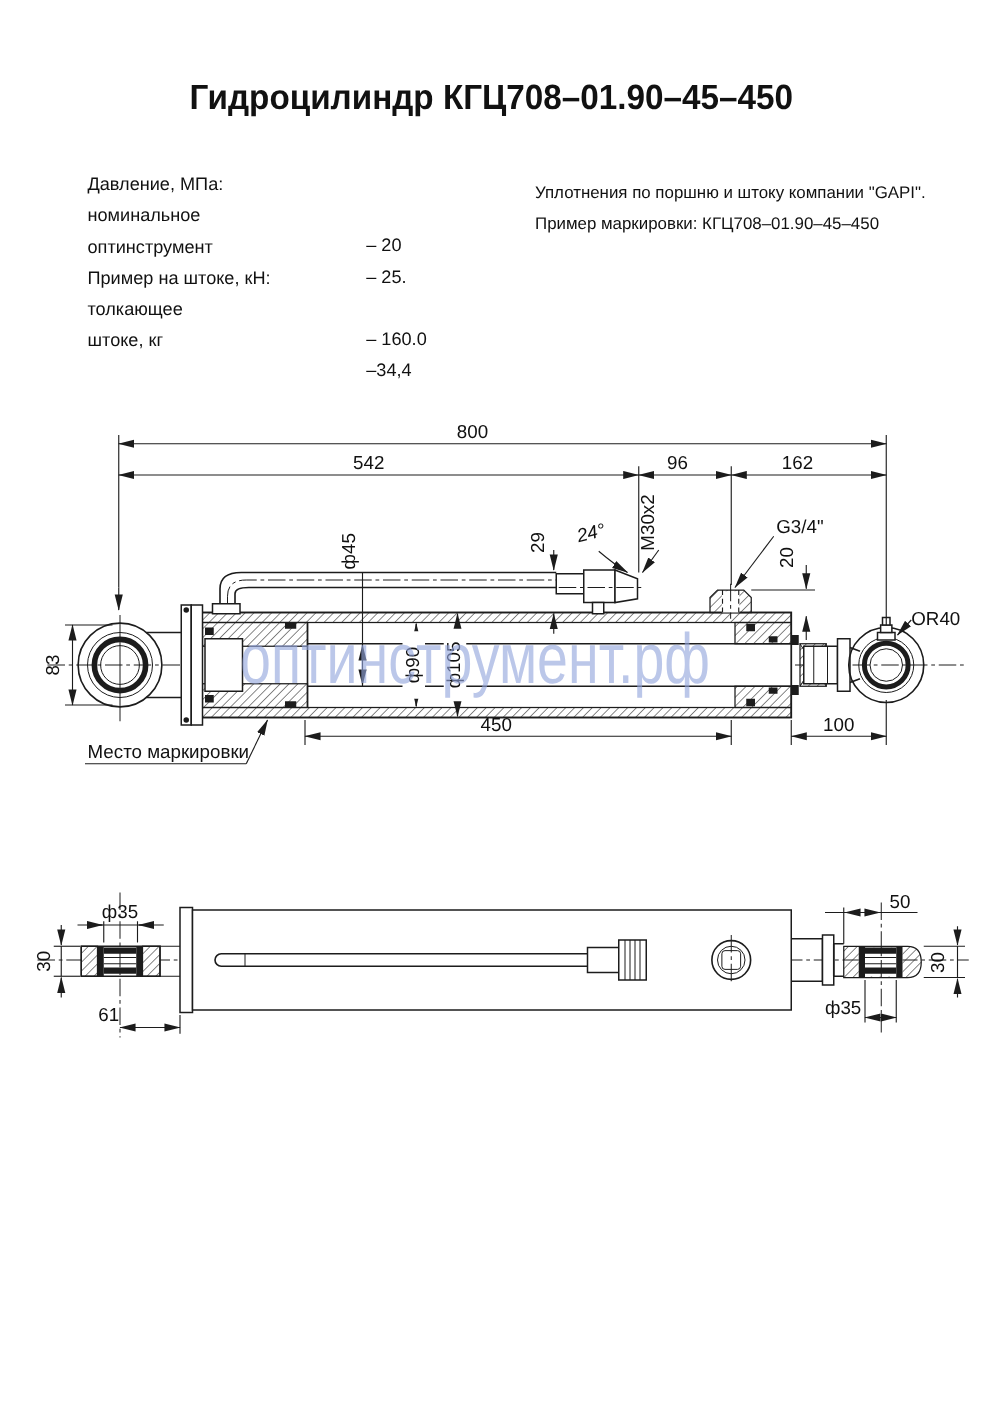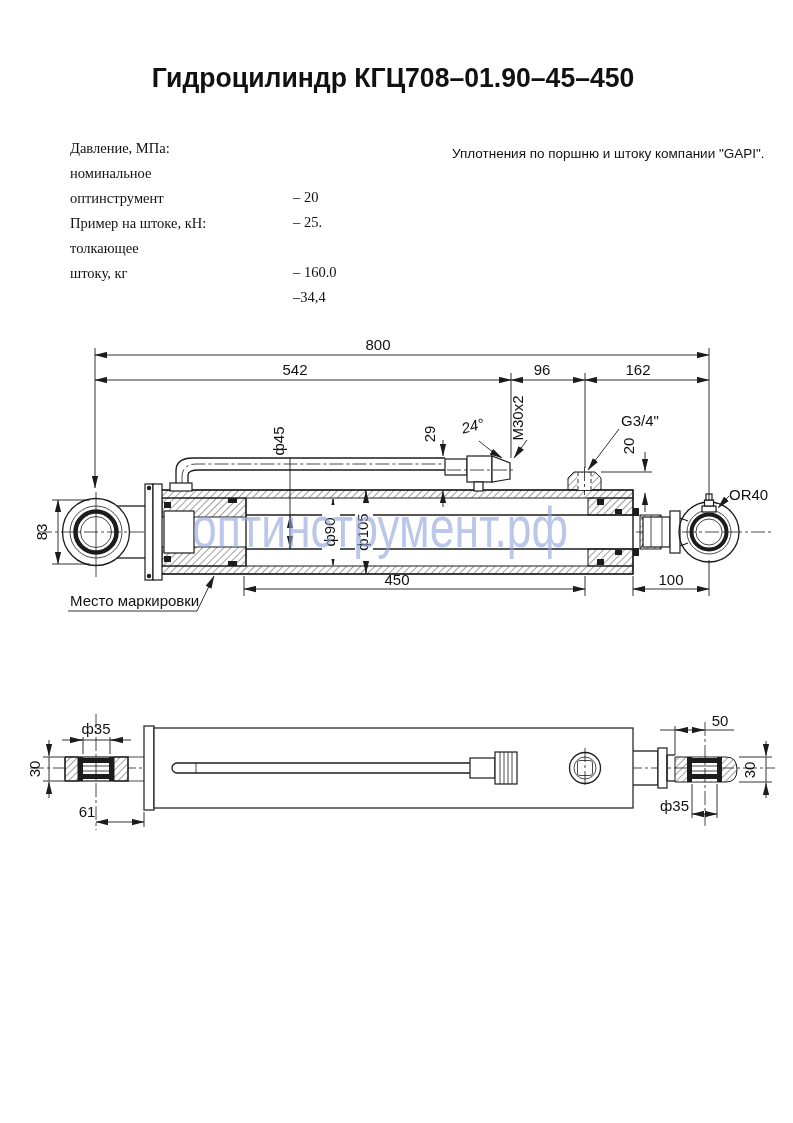--- a/index.html
+++ b/index.html
@@ -1,23 +1,23 @@
 <!DOCTYPE html>
 <html><head>
 <meta charset="utf-8">
 <style>
   html,body{margin:0;padding:0;background:#ffffff;}
   .page{position:relative;width:786px;height:1123px;background:#fff;overflow:hidden;
         font-family:"Liberation Sans",sans-serif;color:#111;}
   .title{position:absolute;left:0;right:0;top:62px;text-align:center;
          font-size:28px;font-weight:bold;letter-spacing:0px;transform:scaleX(.95);}
   .specs{position:absolute;left:70px;top:140px;width:330px;font-size:14.5px;}
-  .specs .row{position:relative;height:25px;line-height:17px;font-family:Liberation Serif, serif;}
+  .specs .row{position:relative;height:25px;line-height:17px;}
   .specs .val{position:absolute;left:223px;top:0;margin-top:24px;}
-  .notes{position:absolute;left:452px;top:141px;width:330px;font-size:13.5px;line-height:25px;}
+  .notes{position:absolute;left:428px;top:141px;width:330px;font-size:13.5px;line-height:25px;}
   svg.draw{position:absolute;left:0;top:0;z-index:1;}
   .wm{position:absolute;left:192px;top:494px;z-index:2;font-size:57px;
       color:#93a5dd;opacity:.62;transform:scaleX(.78);transform-origin:left center;
       white-space:nowrap;pointer-events:none;}
   text{font-family:"Liberation Sans",sans-serif;fill:#111;font-size:15px;}
   .ln{stroke:#1c1c1c;stroke-width:1.3;fill:none;}
   .thin{stroke:#1c1c1c;stroke-width:.8;fill:none;}
   .dim{stroke:#1c1c1c;stroke-width:.9;fill:none;}
   .cl{stroke:#1c1c1c;stroke-width:.8;fill:none;stroke-dasharray:14 3 3 3;}
   .dash{stroke:#1c1c1c;stroke-width:.9;fill:none;stroke-dasharray:4 3;}
@@ -31,25 +31,26 @@
 <div class="page">
 
   <div class="title">Гидроцилиндр КГЦ708–01.90–45–450</div>
 
   <div class="specs">
     <div class="row"><span>Давление, МПа:</span><span class="val"></span></div>
     <div class="row"><span>номинальное</span><span class="val">– 20</span></div>
     <div class="row"><span>оптинструмент</span><span class="val">– 25.</span></div>
     <div class="row"><span>Пример на штоке, кН:</span><span class="val"></span></div>
     <div class="row"><span>толкающее</span><span class="val">– 160.0</span></div>
-    <div class="row"><span>штоку, кг</span><span class="val">–34,4</span></div>
+    <div class="row"><span>штоке, кг</span><span class="val">–34,4</span></div>
   </div>
 
   <div class="notes">
     <div>Уплотнения по поршню и штоку компании "GAPI".</div>
+    <div>Пример маркировки: КГЦ708–01.90–45–450</div>
   </div>
 
   <svg class="draw" width="793" height="1123" viewBox="0 0 793 1123">
     <defs>
       <pattern id="h" width="5" height="5" patternUnits="userSpaceOnUse" patternTransform="rotate(45)">
         <line x1="0" y1="0" x2="0" y2="5" stroke="#2a2a2a" stroke-width="0.9"></line>
       </pattern>
       <marker id="arr" viewBox="0 0 12 6" refX="11.5" refY="3" markerWidth="13" markerHeight="7" orient="auto-start-reverse" markerUnits="userSpaceOnUse">
         <path d="M0,0 L12,3 L0,6 Z" fill="#1c1c1c"></path>
       </marker>

